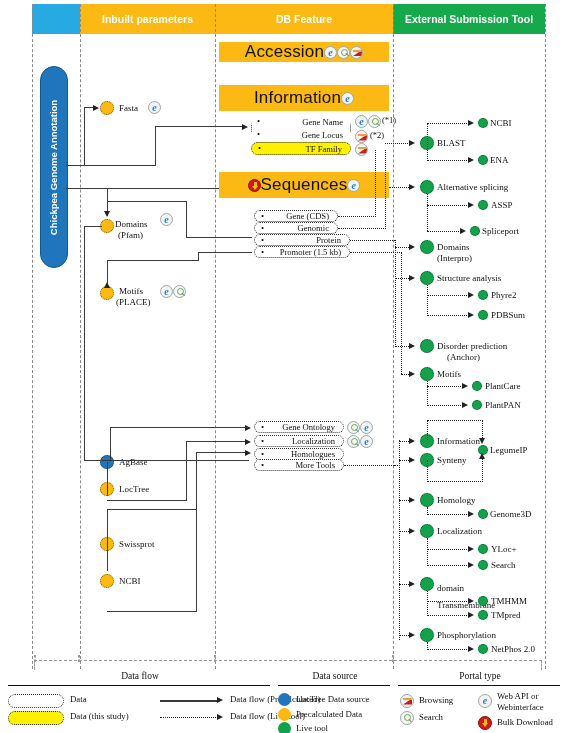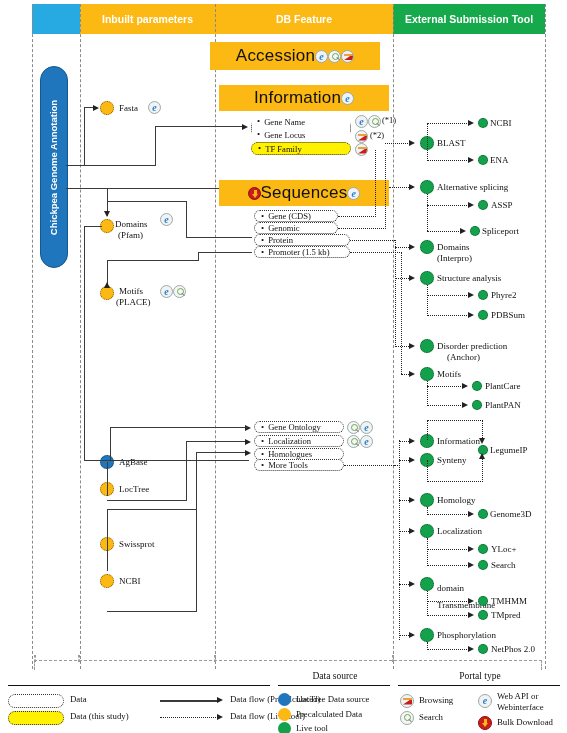--- a/index.html
+++ b/index.html
@@ -25,21 +25,21 @@
   
   .bar{position:absolute;background:#FCB813;display:flex;align-items:center;justify-content:center;
        font-family:"Liberation Sans",sans-serif;font-size:17px;color:#111;letter-spacing:.2px;}
   .bar .lbl{display:inline-block;}
 
   
   .cap{position:absolute;border:1.4px dotted #333;border-radius:10px;background:#fff;
        font-size:8.6px;color:#111;display:flex;align-items:center;padding-left:6px;box-sizing:border-box;}
   .cap.hl{background:#FFF100;border-color:#333;}
   .cap .bul{margin-right:4px;font-size:9px;line-height:1;}
-  .cap .txt{flex:1;text-align:left;padding-right:8px;white-space:nowrap;}
+  .cap .txt{flex:1;text-align:right;padding-right:8px;white-space:nowrap;}
   .capgrp{position:absolute;border:1.4px dotted #333;border-radius:10px;background:#fff;box-sizing:border-box;}
 
   
   .node{position:absolute;border-radius:50%;box-sizing:border-box;}
   .node.yellow{background:#FCB813;border:1px dotted #7a5c00;}
   .node.blue{background:#1F76BC;border:1px dotted #123f63;}
   .node.green{background:#14A14B;border:1px dotted #0a5427;}
   .nlabel{position:absolute;font-size:9px;color:#111;white-space:nowrap;line-height:10px;}
 
   
@@ -97,33 +97,33 @@
   <div class="lane" style="left:32px;height:665px;"></div>
   <div class="lane" style="left:80px;height:665px;"></div>
   <div class="lane" style="left:215px;height:665px;"></div>
   <div class="lane" style="left:393px;height:665px;"></div>
   <div class="lane" style="left:545px;height:665px;"></div>
 
   <div class="vpill" style="left:40px;top:66px;width:26px;height:200px;">
     <span>Chickpea Genome Annotation</span>
   </div>
 
-  <div class="bar" style="left:210px;top:42px;width:170px;height:28px;">
+  <div class="bar" style="left:219px;top:42px;width:170px;height:20px;">
     <span class="lbl">Accession</span>
     <span class="ic ie">e</span>
     <span class="ic search"></span>
     <span class="ic brow"></span>
   </div>
 
   <div class="bar" style="left:219px;top:85px;width:170px;height:26px;">
     <span class="lbl">Information</span>
     <span class="ic ie">e</span>
   </div>
 
-  <div class="bar" style="left:219px;top:172px;width:170px;height:26px;margin-top:8px;">
+  <div class="bar" style="left:219px;top:172px;width:170px;height:26px;">
     <span class="ic dl"></span>
     <span class="lbl">Sequences</span>
     <span class="ic ie">e</span>
   </div>
 
 
   <div class="capgrp" style="left:251px;top:115px;width:100px;height:26px;"></div>
   <div class="cap" style="left:251px;top:115px;width:100px;height:13px;border:none;">
     <span class="bul">•</span>
     <span class="txt">Gene Name</span>
@@ -418,20 +418,21 @@
   <div class="dv" style="left:427px;top:642px;height:8px;"></div>
   <div class="dh" style="left:427px;top:649px;width:40px;"></div>
   <div class="arr" style="left:468px;top:645.5px;"></div>
 
   <div class="brk" style="left:34px;top:660px;width:506px;height:9px;"></div>
   <div class="brk" style="left:34px;top:655px;width:0;height:7px;border-left:1.4px dashed #9a9a9a;border-top:none;"></div>
   <div class="brk" style="left:78px;top:655px;width:0;height:7px;border-left:1.4px dashed #9a9a9a;border-top:none;"></div>
   <div class="brk" style="left:214px;top:655px;width:0;height:7px;border-left:1.4px dashed #9a9a9a;border-top:none;"></div>
   <div class="brk" style="left:392px;top:655px;width:0;height:7px;border-left:1.4px dashed #9a9a9a;border-top:none;"></div>
 
+  <div class="leghead" style="left:10px;top:671px;width:260px;">Data flow</div>
   <div class="legendline" style="left:8px;top:685px;width:262px;"></div>
 
   <div class="leghead" style="left:280px;top:671px;width:110px;">Data source</div>
   <div class="legendline" style="left:278px;top:685px;width:112px;"></div>
 
   <div class="leghead" style="left:400px;top:671px;width:160px;">Portal type</div>
   <div class="legendline" style="left:398px;top:685px;width:162px;"></div>
 
   <div class="legcap" style="left:8px;top:694px;"></div>
   <span class="legitem" style="left:70px;top:694px;">Data</span>

